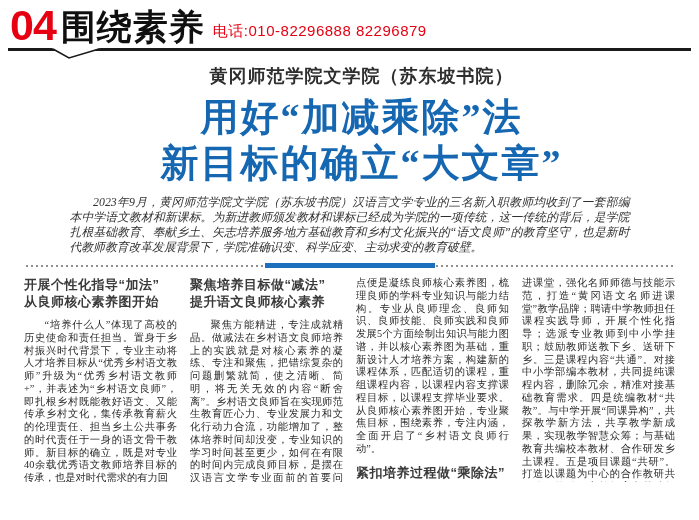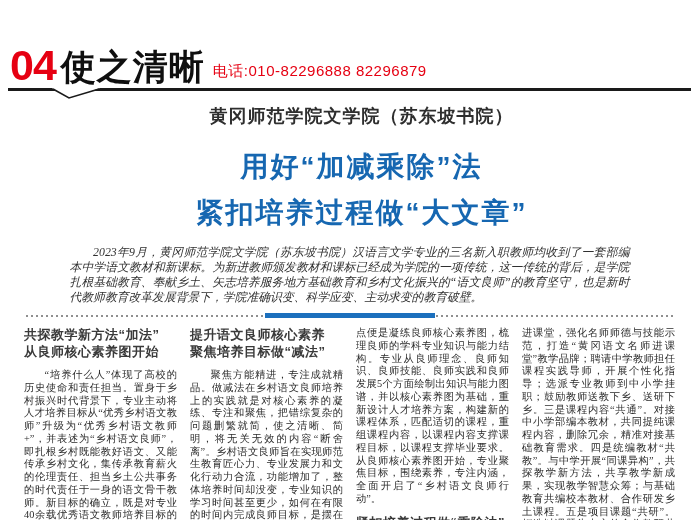--- a/index.html
+++ b/index.html
@@ -5,21 +5,21 @@
   * { margin: 0; padding: 0; box-sizing: border-box; }
   html, body { width: 699px; height: 520px; overflow: hidden; }
   body {
     background: #ffffff;
     font-family: "Liberation Serif", serif;
     color: #2b2b2b;
     position: relative;
   }
 
   
-  .masthead { padding: 5px 16px 0 10px; margin-top: 40px; }
+  .masthead { padding: 5px 16px 0 10px; }
   .masthead-row { display: flex; align-items: flex-end; }
   .page-num {
     font-family: "Liberation Sans", sans-serif;
     font-weight: bold; font-size: 43px; line-height: 40px;
     color: #e60012; letter-spacing: -1px;
   }
   .section-title {
     font-family: "Liberation Sans", sans-serif;
     font-weight: bold; font-size: 35px; line-height: 36px;
     color: #0f0f0f; margin-left: 5px; letter-spacing: 1px;
@@ -33,23 +33,23 @@
   }
   .rule-notch { position: absolute; left: 44px; top: 0px; }
 
   
   .headline { text-align: center; margin-top: 13px; padding-left: 24px; }
   .kicker {
     font-family: "Liberation Sans", sans-serif;
     font-weight: bold; font-size: 18px; color: #2e2e2e; letter-spacing: 1px;
   }
   .big-title {
-    margin-top: 16px;
-    font-family: Liberation Sans, sans-serif;
-    font-weight: bold; font-size: 28px; line-height: 46px;
+    margin-top: 6px;
+    font-family: Liberation Serif, serif;
+    font-weight: bold; font-size: 38px; line-height: 46px;
     color: #1667b1; letter-spacing: 2px;
   }
 
   
   .intro {
     width: 560px; margin: 9px auto 8px auto;
     font-family: "Liberation Serif", serif;
     font-style: italic;
     font-size: 11.8px; line-height: 15px;
     color: #303030; text-align: justify;
@@ -85,62 +85,62 @@
     text-align: justify; color: #2b2b2b;
   }
   .col-body.indent { text-indent: 2em; }
 </style>
 </head>
 <body>
 
 <div class="masthead">
   <div class="masthead-row">
     <span class="page-num">04</span>
-    <span class="section-title">使之清晰</span>
+    <span class="section-title">围绕素养</span>
     <span class="phone">电话:010-82296888  82296879</span>
   </div>
 </div>
 <div class="masthead-rule">
   <svg class="rule-notch" width="48" height="13" viewBox="0 0 48 13">
     <polygon points="0,0 48,0 17,11" fill="#ffffff" stroke="none"></polygon>
     <polyline points="1,1 17,10 47,1" fill="none" stroke="#1a1a1a" stroke-width="1.6"></polyline>
   </svg>
 </div>
 
 <div class="headline">
   <div class="kicker">黄冈师范学院文学院（苏东坡书院）</div>
   <div class="big-title">
     <div>用好“加减乘除”法</div>
-    <div>紧扣培养过程做“大文章”</div>
+    <div>新目标的确立“大文章”</div>
   </div>
 </div>
 
 <div class="intro">
   <p>2023年9月，黄冈师范学院文学院（苏东坡书院）汉语言文学专业的三名新入职教师均收到了一套部编本中学语文教材和新课标。为新进教师颁发教材和课标已经成为学院的一项传统，这一传统的背后，是学院扎根基础教育、奉献乡土、矢志培养服务地方基础教育和乡村文化振兴的“语文良师”的教育坚守，也是新时代教师教育改革发展背景下，学院准确识变、科学应变、主动求变的教育破壁。</p>
 </div>
 
 <div class="separator">
   <div class="dotted-line"></div>
   <div class="blue-bar"></div>
 </div>
 
 <div class="columns">
 
   <div class="col">
     <div class="col-heading top">
-      <div>共探教学新方法“加法”</div>
+      <div>开展个性化指导“加法”</div>
       <div>从良师核心素养图开始</div>
     </div>
     <div class="col-body indent">“培养什么人”体现了高校的历史使命和责任担当。置身于乡村振兴时代背景下，专业主动将人才培养目标从“优秀乡村语文教师”升级为“优秀乡村语文教师+”，并表述为“乡村语文良师”，即扎根乡村既能教好语文、又能传承乡村文化，集传承教育薪火的伦理责任、担当乡土公共事务的时代责任于一身的语文骨干教师。新目标的确立，既是对专业40余载优秀语文教师培养目标的传承，也是对时代需求的有力回</div>
   </div>
 
   <div class="col">
     <div class="col-heading top">
+      <div>聚焦培养目标做“减法”</div>
       <div>提升语文良师核心素养</div>
-      <div>聚焦培养目标做“减法”</div>
     </div>
     <div class="col-body indent">聚焦方能精进，专注成就精品。做减法在乡村语文良师培养上的实践就是对核心素养的凝练、专注和聚焦，把错综复杂的问题删繁就简，使之清晰、简明，将无关无效的内容“断舍离”。乡村语文良师旨在实现师范生教育匠心力、专业发展力和文化行动力合流，功能增加了，整体培养时间却没变，专业知识的学习时间甚至更少，如何在有限的时间内完成良师目标，是摆在汉语言文学专业面前的首要问题。随着《教师教育振兴行</div>
   </div>
 
   <div class="col">
     <div class="col-body">点便是凝练良师核心素养图，梳理良师的学科专业知识与能力结构。专业从良师理念、良师知识、良师技能、良师实践和良师发展5个方面绘制出知识与能力图谱，并以核心素养图为基础，重新设计人才培养方案，构建新的课程体系，匹配适切的课程，重组课程内容，以课程内容支撑课程目标，以课程支撑毕业要求。从良师核心素养图开始，专业聚焦目标，围绕素养，专注内涵，全面开启了“乡村语文良师行动”。</div>
     <div class="col-heading bottom">
       <div>紧扣培养过程做“乘除法”</div>
 
     </div>

